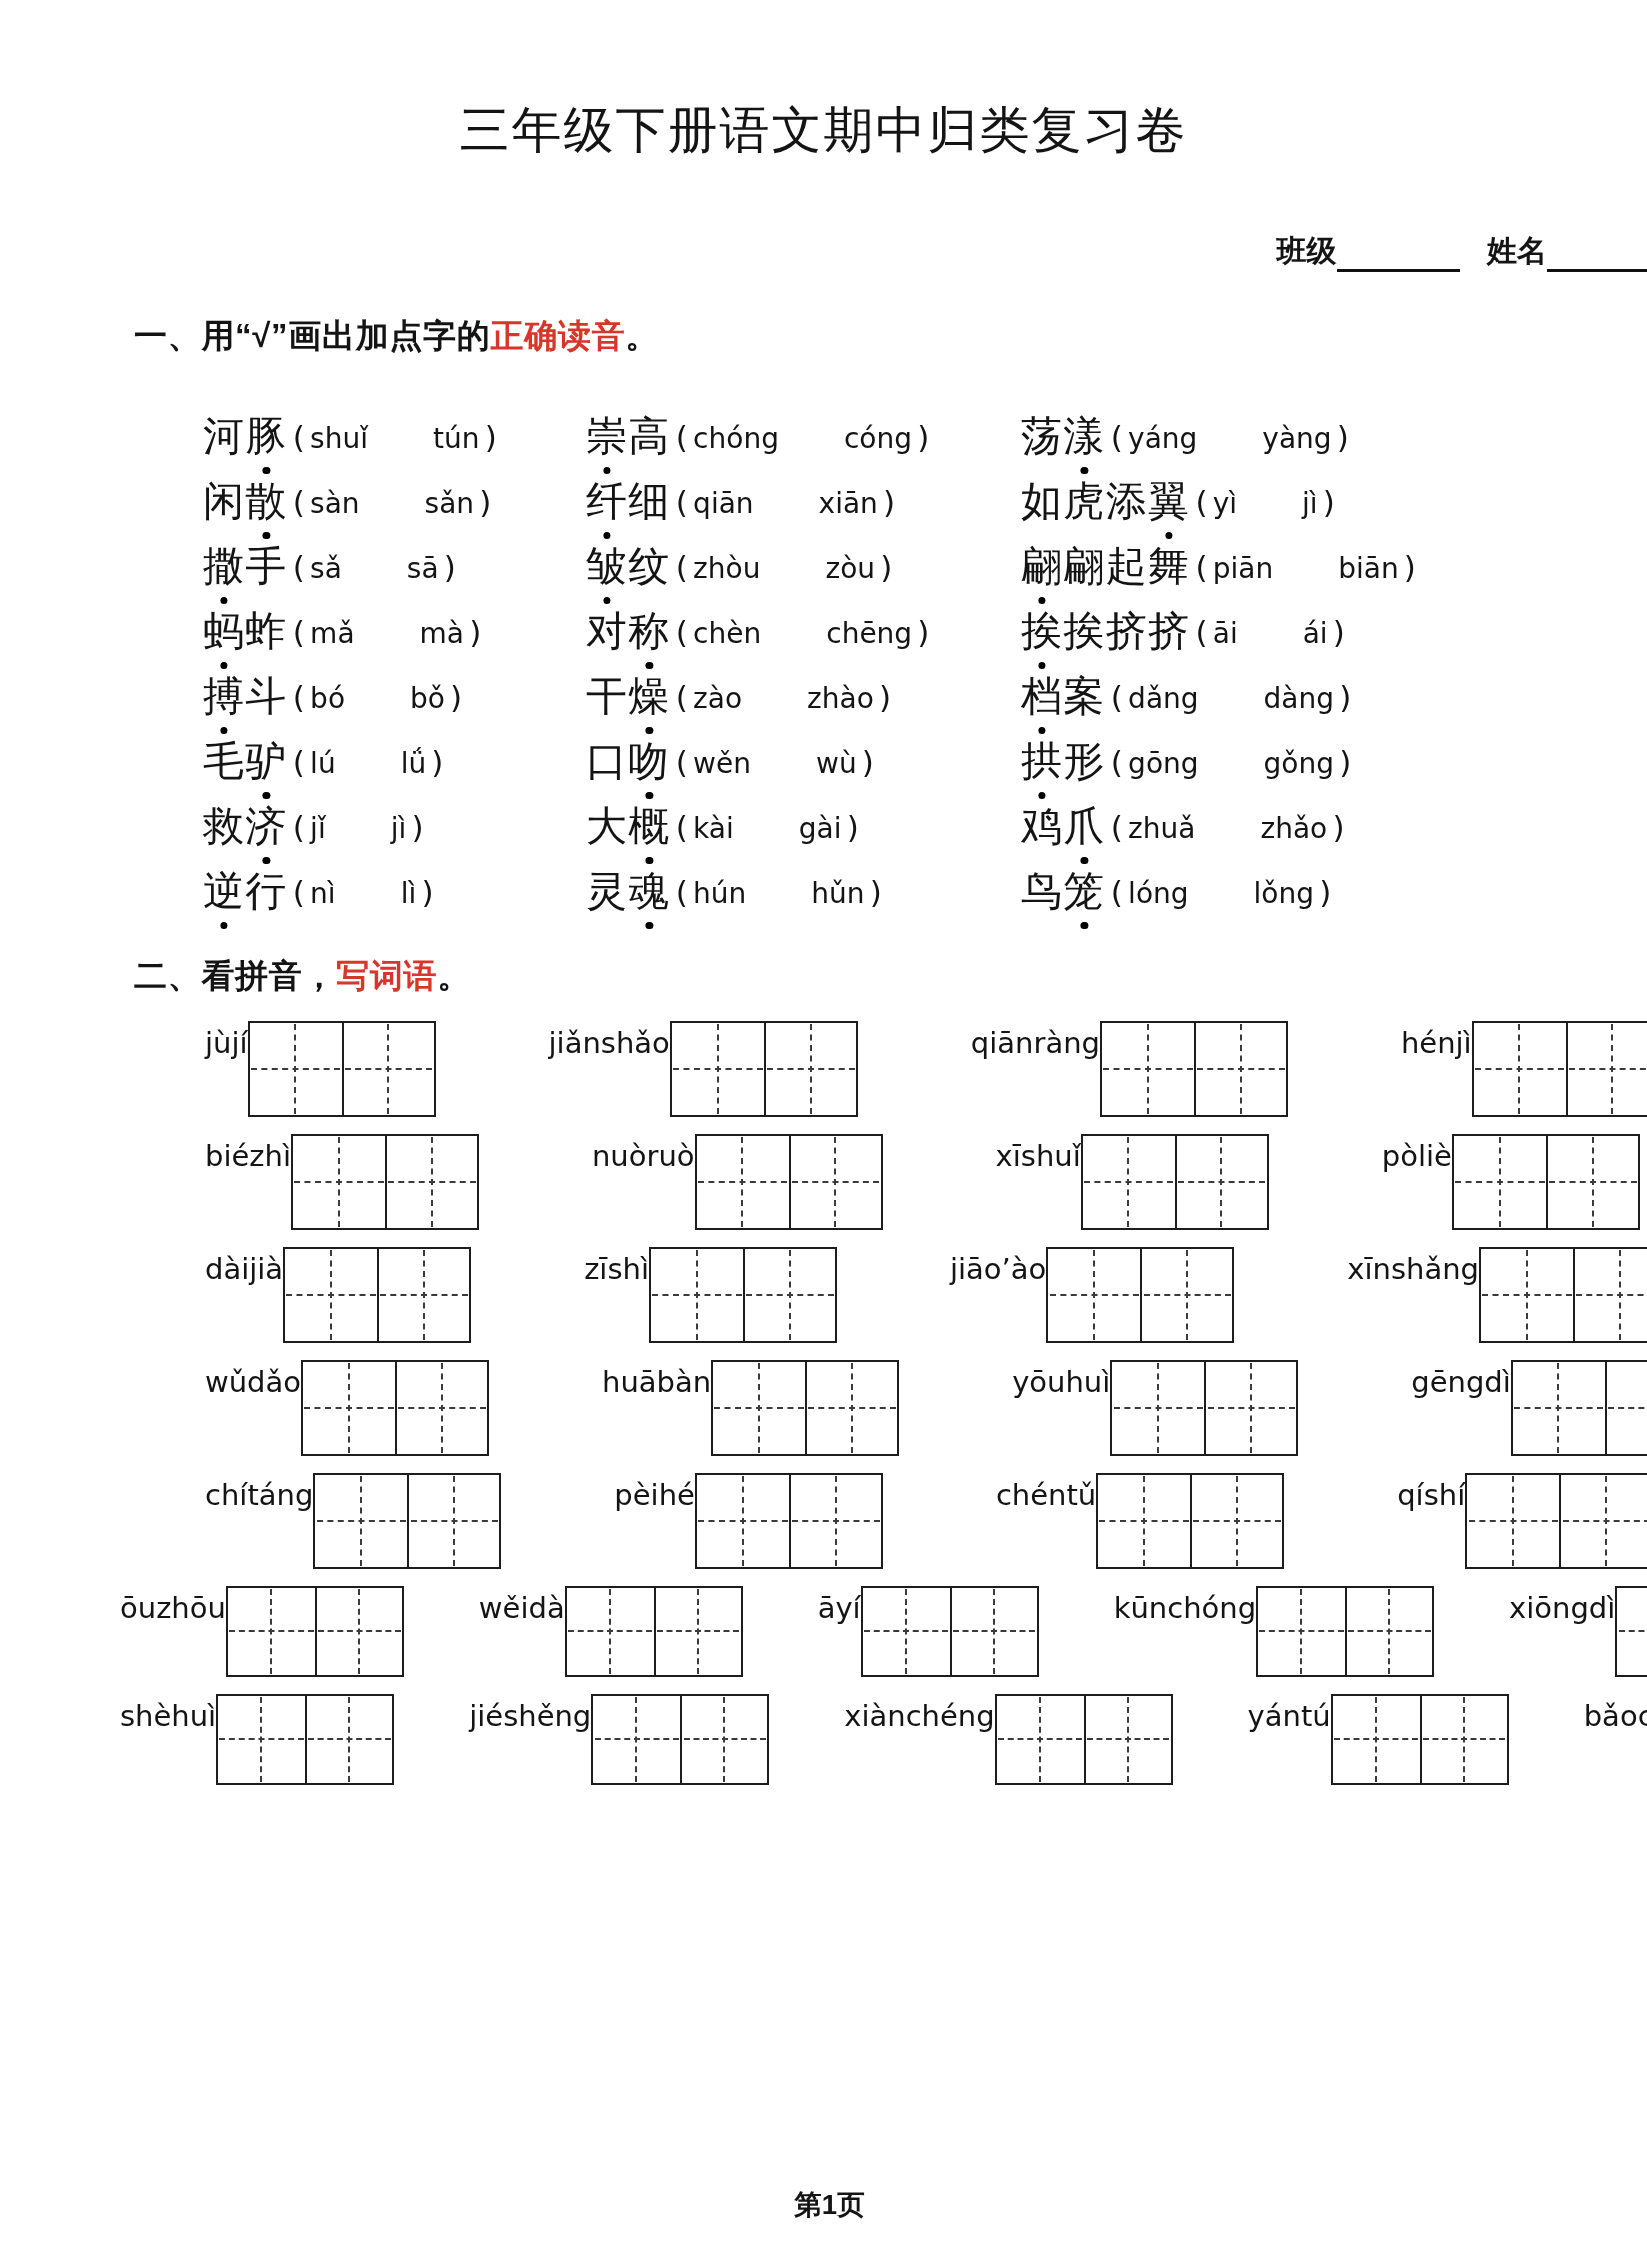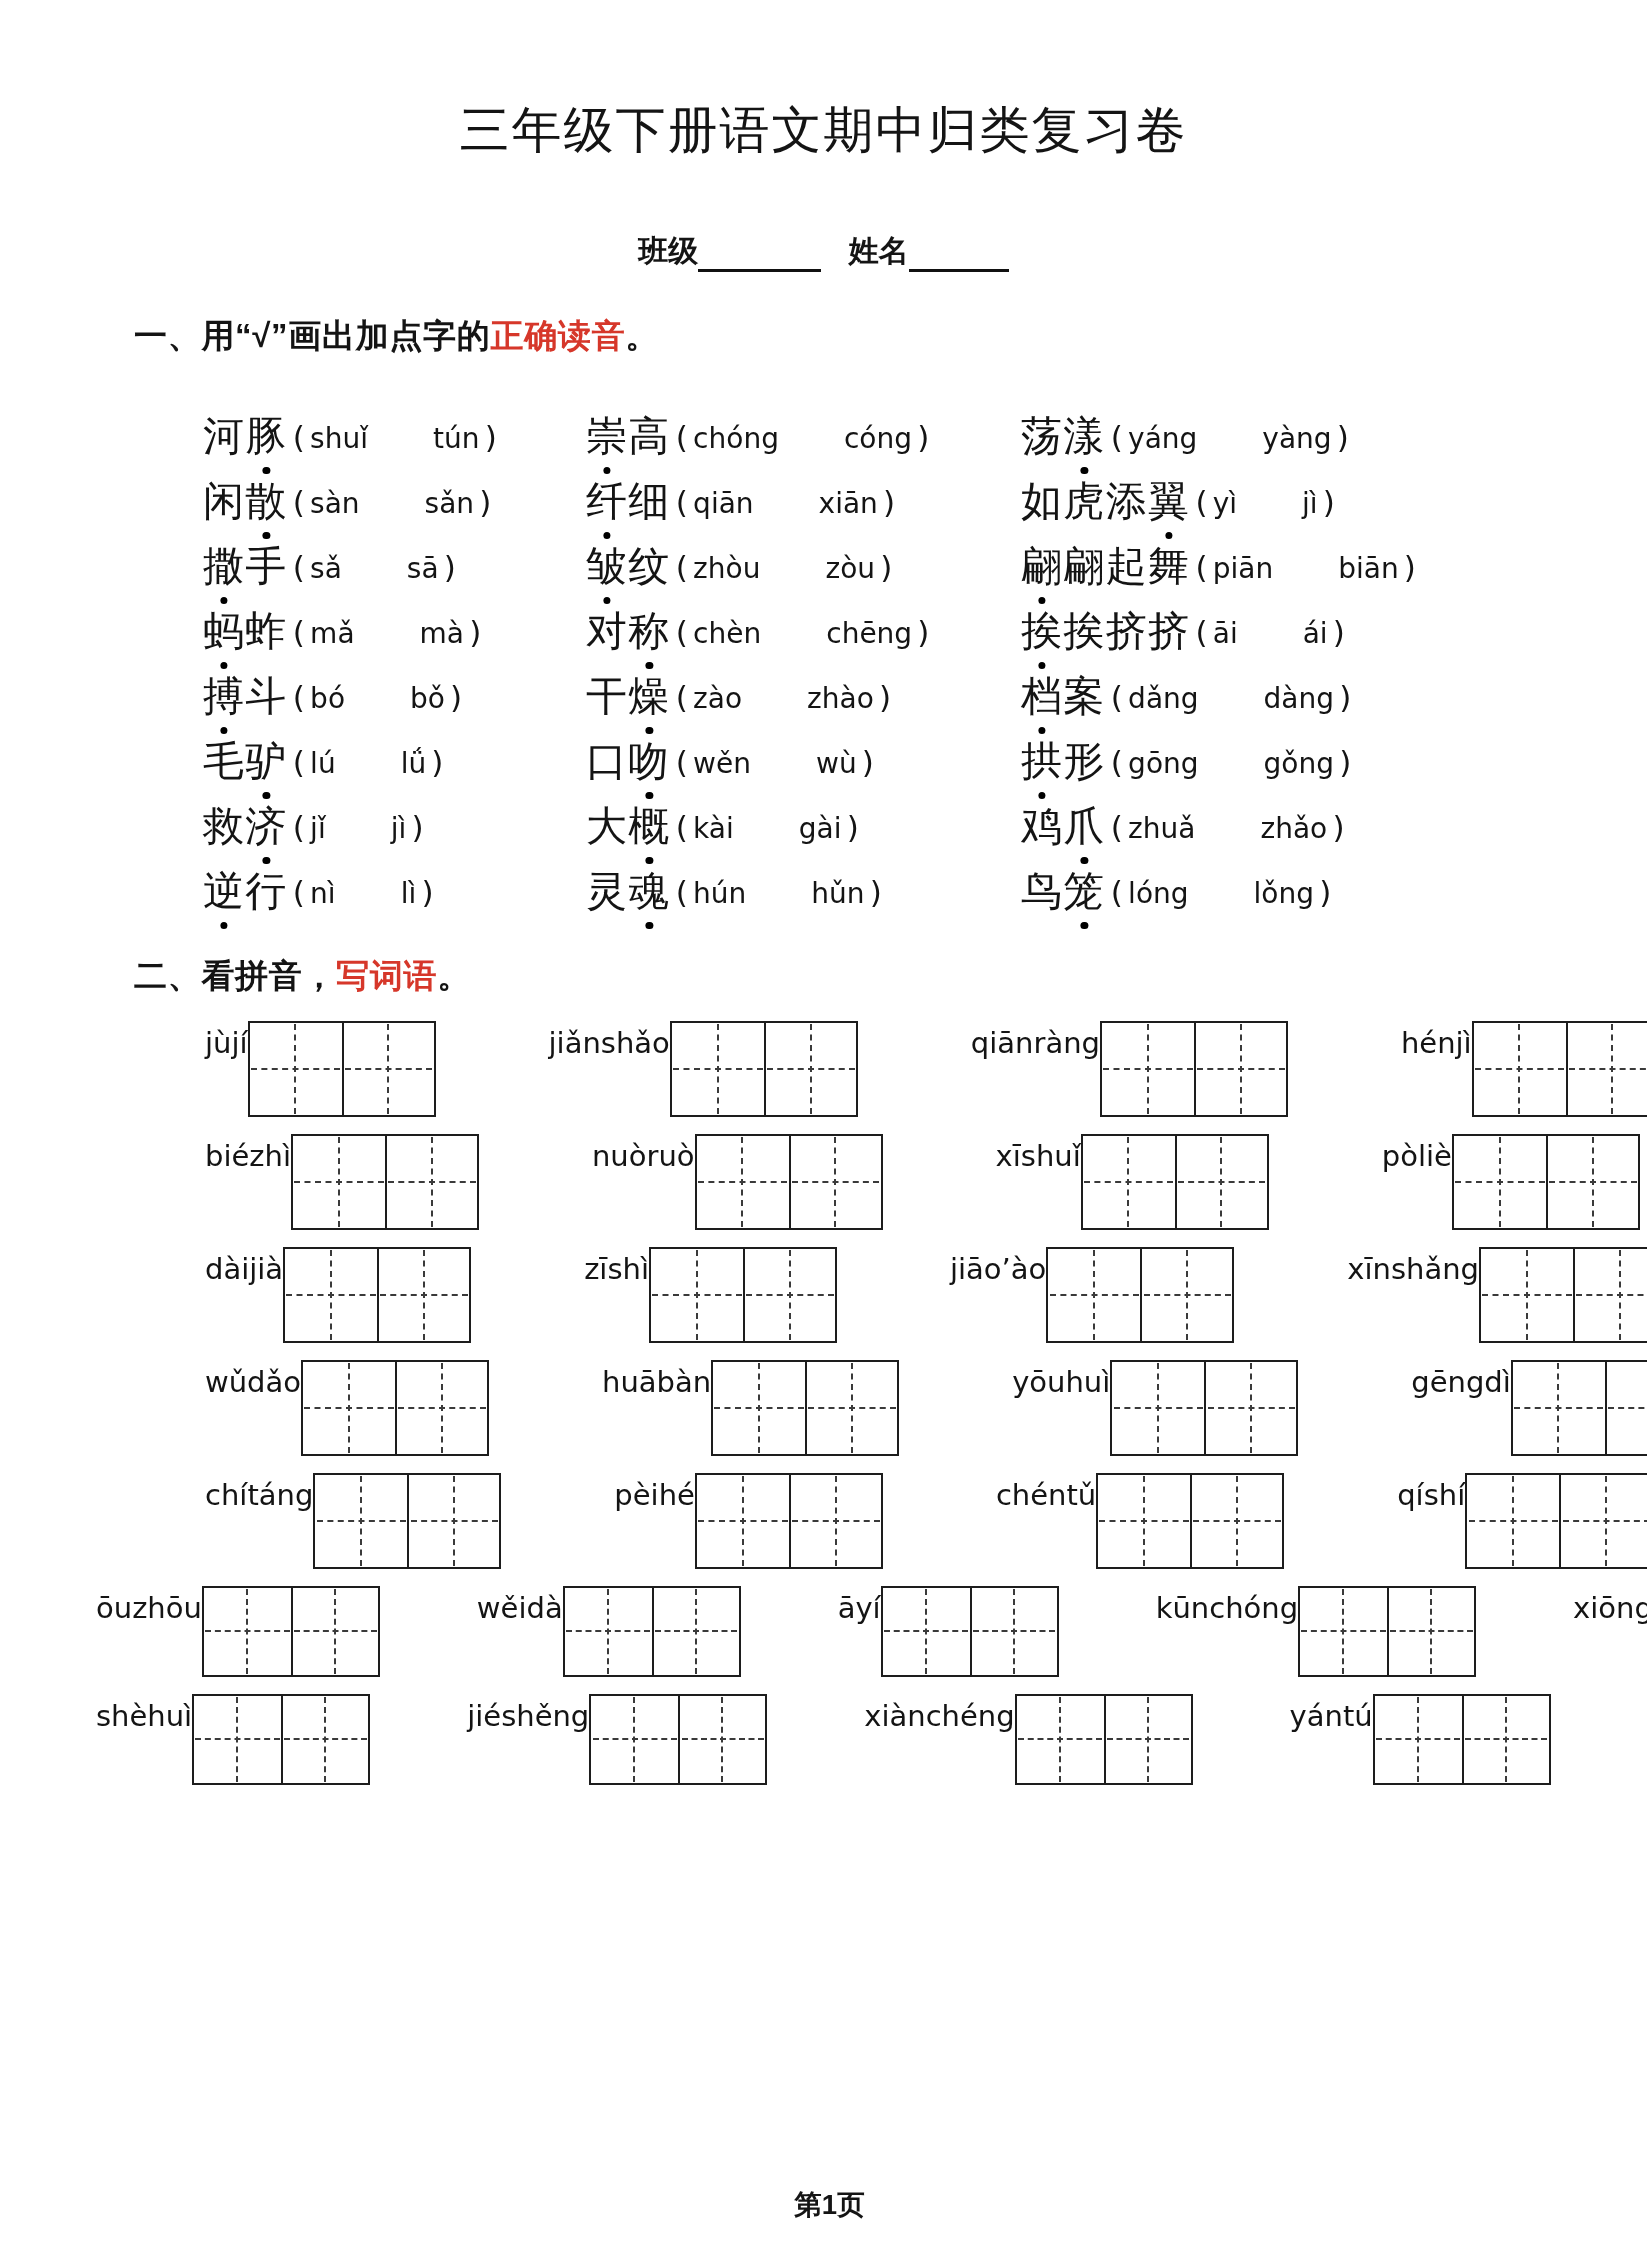--- a/index.html
+++ b/index.html
@@ -8,21 +8,21 @@
   .page {
     position:relative; width:1647px; height:2250px; margin:0 auto;
     background:#ffffff; color:var(--ink); overflow:hidden;
   }
   
   .title {
     padding-top:97px; text-align:center;
     font-size:50px; font-weight:400; letter-spacing:2px;
   }
   .fields {
-    margin-top:67px; text-align:center;
+    margin-top:67px; text-align:right;
     font-size:30px; font-weight:700;
   }
   .fields .blank {
     display:inline-block; width:123px; height:29px;
     border-bottom:3.3px solid #111; vertical-align:bottom;
   }
   .fields .blank.name { width:100px; }
   .fields .gap { display:inline-block; width:27.5px; }
   
   .sec-header {
@@ -47,21 +47,21 @@
   .opts {
     display:inline-flex; align-items:baseline; white-space:nowrap;
     font-family:"DejaVu Sans","Liberation Sans",sans-serif;
     font-size:28px;
   }
   .opts .paren { font-size:31px; padding:0 5.2px; }
   .opts .opt + .opt { margin-left:65px; }
   
   .s2-rows { margin-top:22px; }
   .s2-row { display:flex; margin-left:205px; margin-bottom:17px; column-gap:113px; }
-  .s2-row.cols5 { margin-left:96px; column-gap:97px; }
+  .s2-row.cols5 { margin-left:120px; column-gap:75px; }
   .group { display:flex; flex-direction:row; }
   .pinyin {
     height:39px; margin-bottom:9.2px;
     display:flex; justify-content:space-around; align-items:flex-end;
     font-family:"DejaVu Sans","Liberation Sans",sans-serif;
     font-size:29px; white-space:nowrap;
   }
   .tzg { display:inline-flex; border:2.6px solid #1d1d1d; background:#fff; }
   .cell { width:92px; height:92px; position:relative; }
   .cols5 .cell { width:87px; height:87px; }

